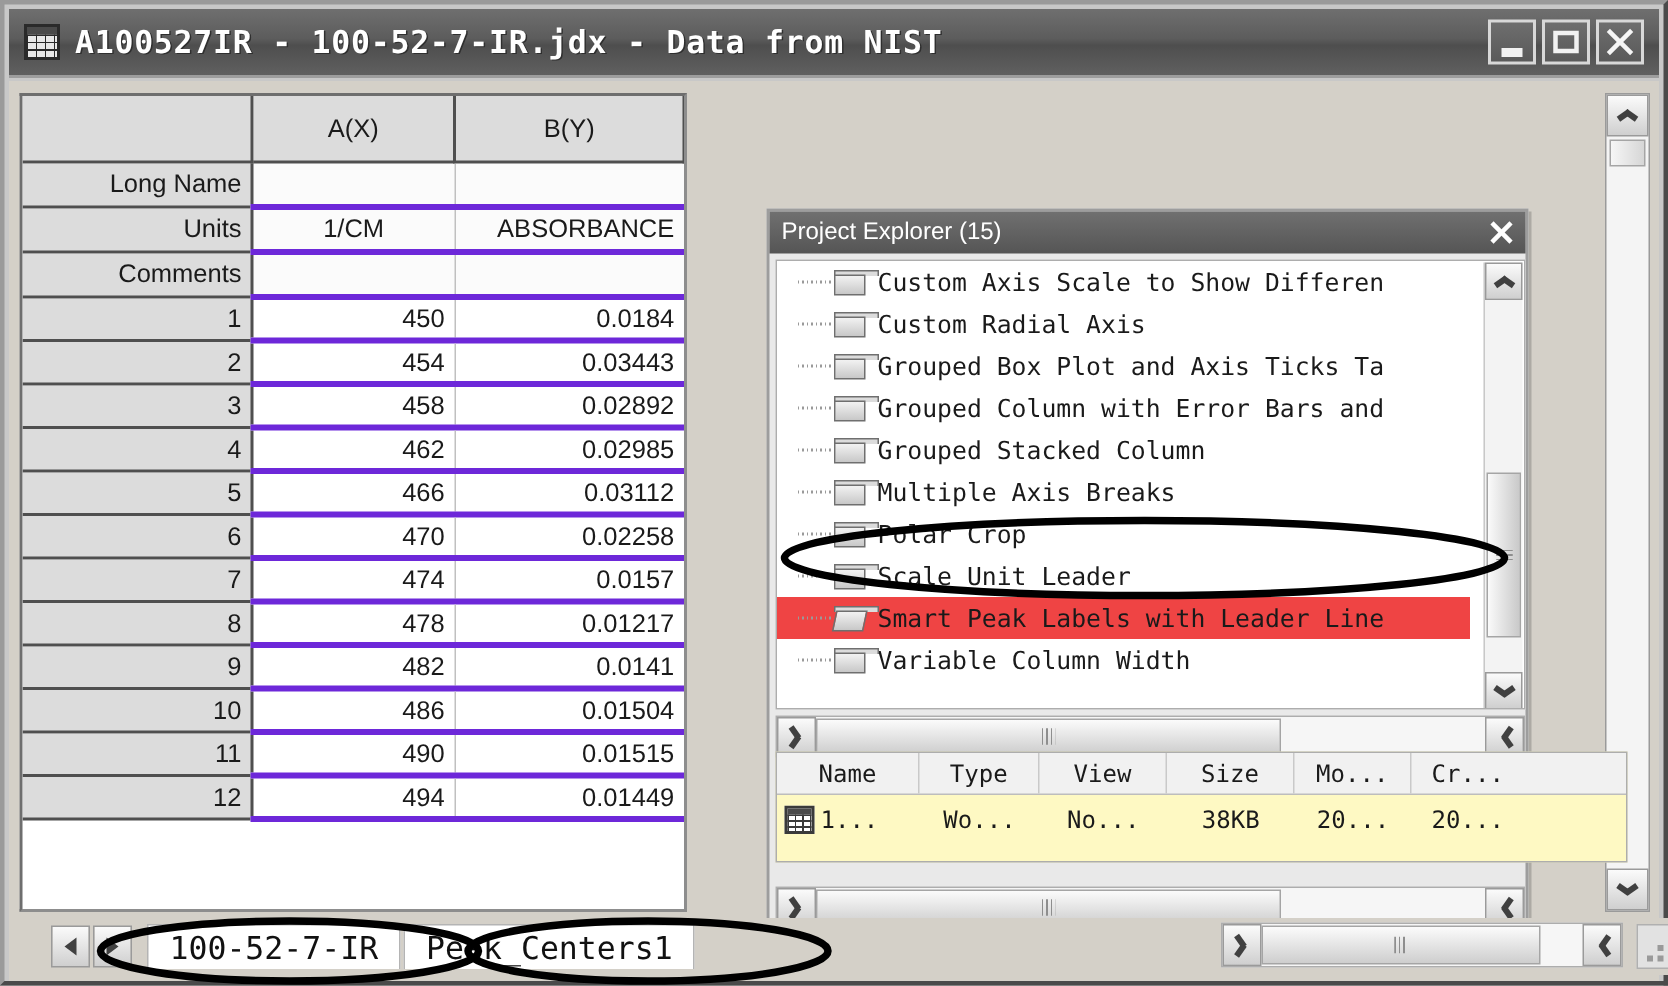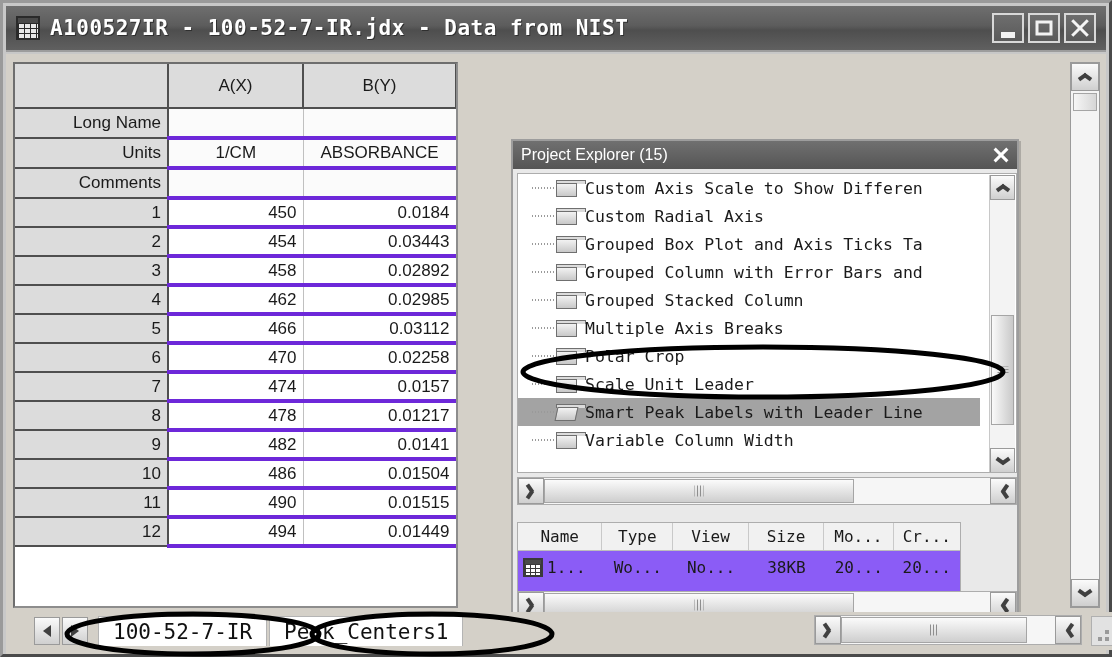--- a/index.html
+++ b/index.html
@@ -178,21 +178,21 @@
     border:1px solid #6f6f6f;
   }
   .folder .tab {
     position:absolute; left:0; top:0; width:10px; height:4px;
     background:#dcdcdc; border:1px solid #6f6f6f; border-bottom:none;
   }
   .folder.open .body { transform:skewX(-12deg); }
   .tnode .label {
     font-family:"DejaVu Sans Mono", monospace; font-size:16.5px; color:#1a1a1a;
   }
-  .tnode.selected { background:#a3a3a3; }
+  .tnode.selected { background:#ef4444; }
   #tree-vsb {
     position:absolute; right:1px; top:1px; width:26px; height:298px; background:#f3f3f3;
     border-left:1px solid #c8c8c8;
   }
   #tree-vsb .sb-btn { width:25px; height:25px; position:absolute; left:0; }
   #tree-vsb .sb-btn.up { top:0; }
   #tree-vsb .sb-btn.dn { bottom:0; }
   #tree-vthumb {
     position:absolute; left:1px; top:140px; width:23px; height:110px;
     background:linear-gradient(to right,#fafafa,#c9c9c9);
@@ -219,22 +219,22 @@
     position:absolute; left:50%; top:50%; transform:translate(-50%,-50%);
     width:9px; height:11px;
     background:repeating-linear-gradient(to right,#8e8e8e 0 1px,transparent 1px 3px);
   }
 
   #tree-hsb { left:4px; top:336px; width:500px; height:28px; }
   #tree-hsb .hthumb { width:310px; }
 
   
   #pe-list {
-    position:absolute; left:4px; top:381px; width:444px; height:74px;
-    background:#8b5cf6; border:1px solid #adadad;
+    position:absolute; left:4px; top:360px; width:568px; height:74px;
+    background:#fef9c3; border:1px solid #adadad;
   }
   #pe-list-head { display:flex; height:28px; background:#f1f1f1; border-bottom:1px solid #bdbdbd; }
   #pe-list-head div {
     font-family:"DejaVu Sans Mono", monospace; font-size:16px; color:#1a1a1a;
     text-align:center; line-height:28px; border-right:1px solid #c9c9c9;
     overflow:hidden; white-space:nowrap;
   }
   #pe-list-row { display:flex; height:32px; align-items:center; }
   #pe-list-row div {
     font-family:"DejaVu Sans Mono", monospace; font-size:16px; color:#1a1a1a;
@@ -323,21 +323,21 @@
           <td class="hdr-cell">B(Y)</td>
         </tr>
         <tr>
           <td class="rowhdr thick" style="height:30px">Long Name</td>
           <td class="dcell meta"></td>
           <td class="dcell meta"></td>
         </tr>
         <tr>
           <td class="rowhdr thick" style="height:30px">Units</td>
           <td class="dcell meta" style="text-align:center">1/CM</td>
-          <td class="dcell meta" style="text-align:center">ABSORBANCE</td>
+          <td class="dcell meta" style="">ABSORBANCE</td>
         </tr>
         <tr>
           <td class="rowhdr thick" style="height:30px">Comments</td>
           <td class="dcell meta"></td>
           <td class="dcell meta"></td>
         </tr>
 
         <tr>
           <td class="rowhdr thick" style="height:29px">1</td>
           <td class="dcell">450</td>

